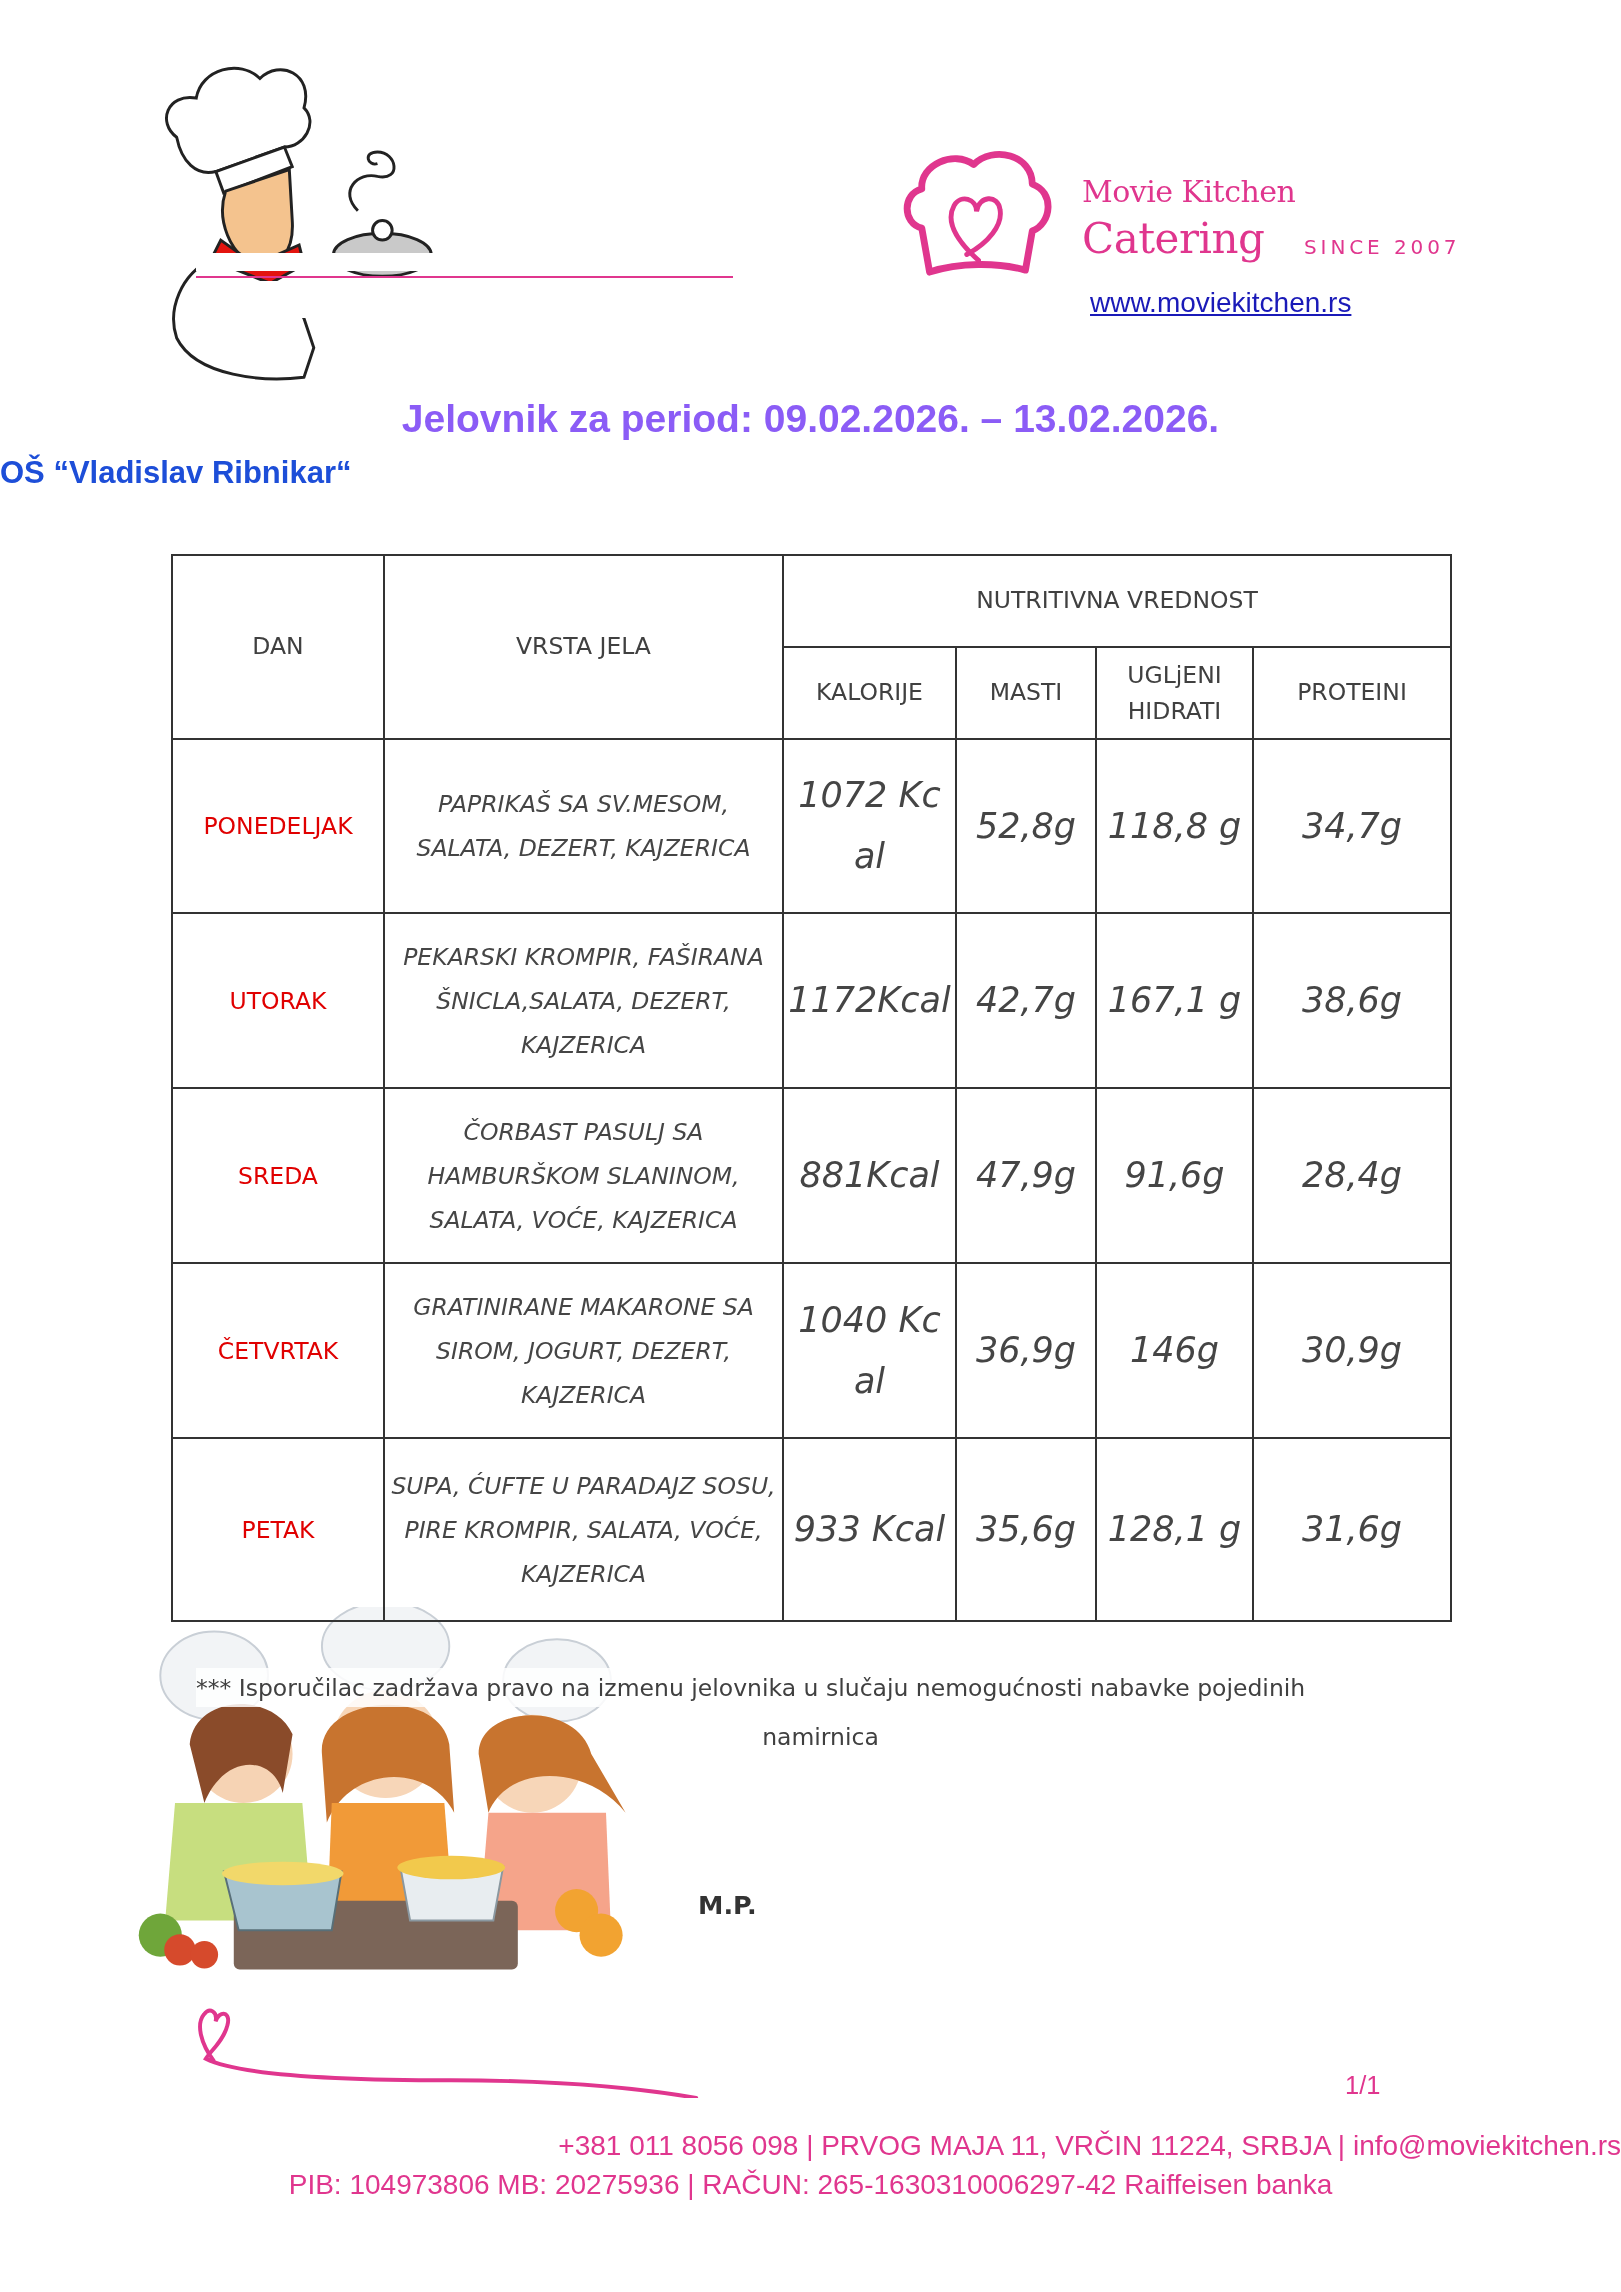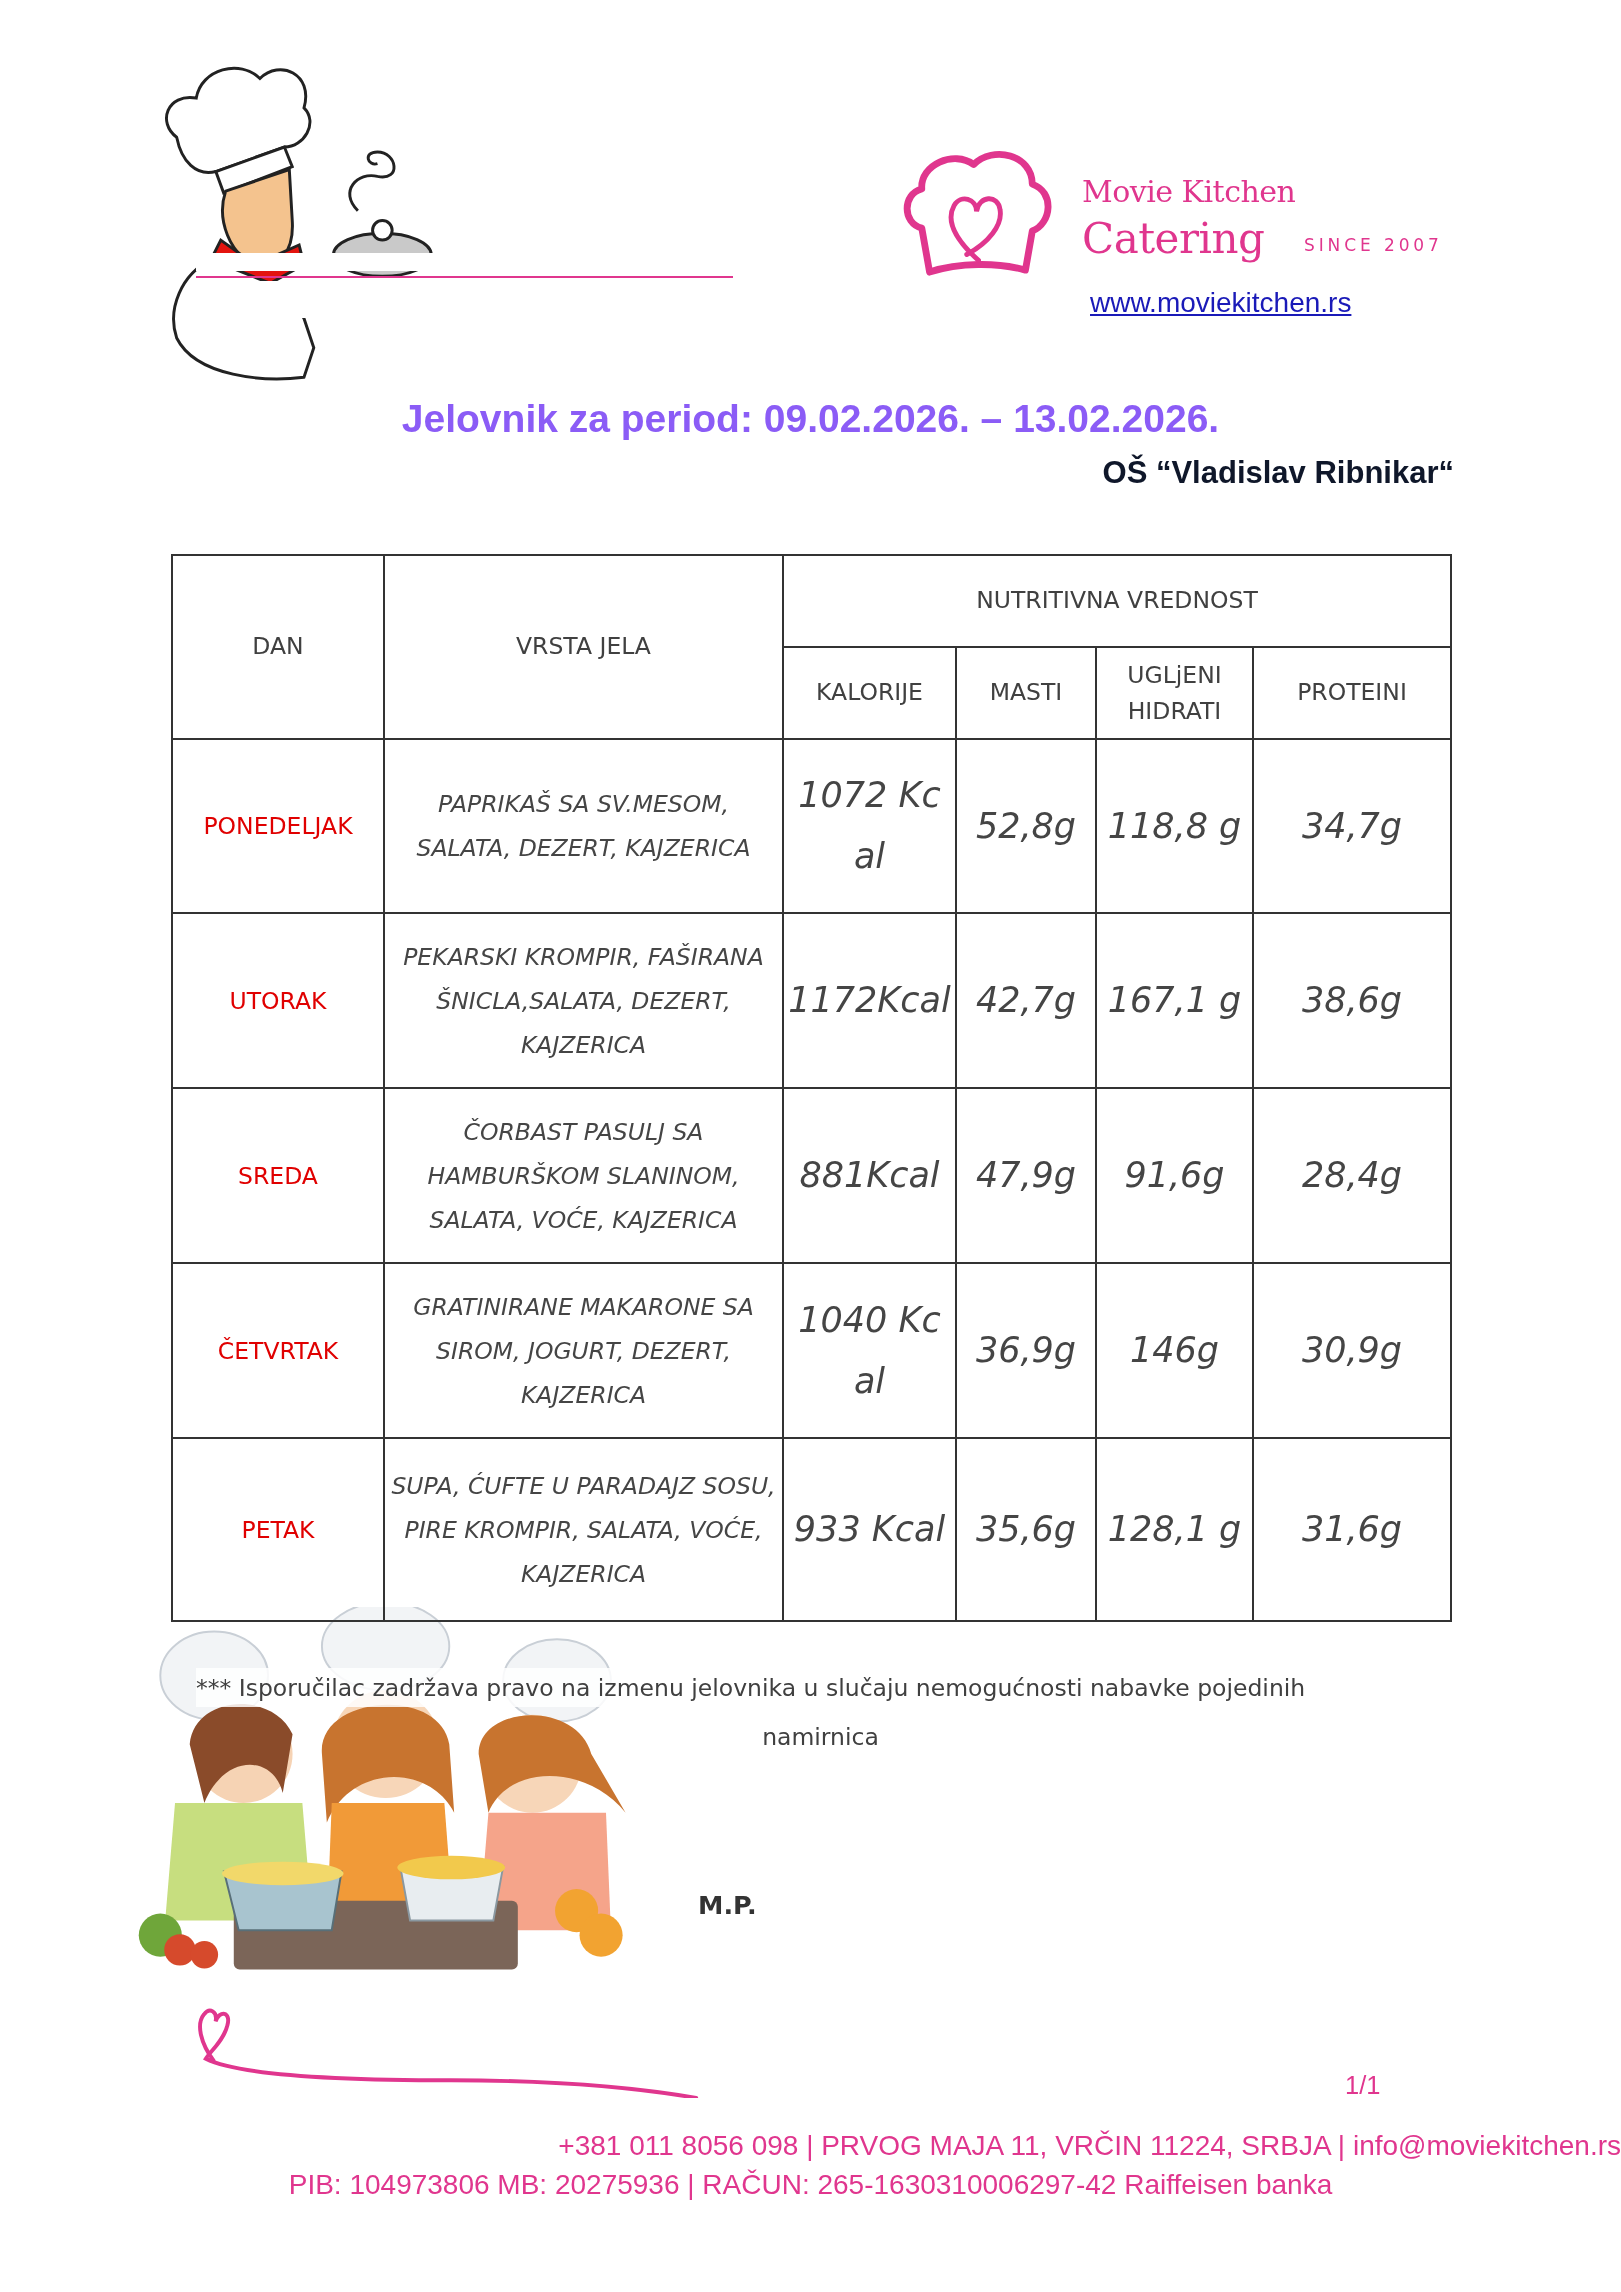--- a/index.html
+++ b/index.html
@@ -8,26 +8,26 @@
   .abs { position: absolute; }
 
   
   #chef { left: 157px; top: 54px; width: 294px; height: 333px; }
   #header-rule { left: 196px; top: 276px; width: 537px; height: 2px; background: #e0368e; }
   #rule-mask { left: 196px; top: 253px; width: 549px; height: 17.6px; background: #fff; }
   #rule-mask2 { left: 196px; top: 281px; width: 255px; height: 37px; background: #fff; }
   #logo-hat { left: 900px; top: 145px; width: 157px; height: 132px; }
   #logo-title1 { left: 1082px; top: 177px; font-family: "DejaVu Serif", serif; font-size: 30px; color: #e0368e; line-height: 1; white-space: nowrap; letter-spacing: -0.5px; }
   #logo-title2 { left: 1082px; top: 218px; font-family: "DejaVu Serif", serif; font-size: 42px; color: #e0368e; line-height: 1; white-space: nowrap; letter-spacing: -0.5px; }
-  #logo-since { left: 1304px; top: 235px; font-family: "DejaVu Sans", sans-serif; font-size: 17px; color: #e0368e; letter-spacing: 3.9px; white-space: nowrap; }
+  #logo-since { left: 1304px; top: 235px; font-family: "DejaVu Sans", sans-serif; font-size: 20px; color: #e0368e; letter-spacing: 3.9px; white-space: nowrap; }
   #website { left: 1090px; top: 287px; font-family: "Liberation Sans", sans-serif; font-size: 28px; color: #1a1ab8; text-decoration: underline; white-space: nowrap; }
 
   
   #title { left: 0; width: 1621px; top: 397px; text-align: center; font-family: "Liberation Sans", sans-serif; font-weight: bold; font-size: 39px; color: #8b5cf6; white-space: nowrap; }
-  #subtitle { left: 0; width: 1454px; top: 455px; text-align: right; font-family: "Liberation Sans", sans-serif; font-weight: bold; font-size: 31px; color: #0f172a; white-space: nowrap; }
+  #subtitle { left: 0; width: 1454px; top: 455px; text-align: left; font-family: "Liberation Sans", sans-serif; font-weight: bold; font-size: 31px; color: #1d4ed8; white-space: nowrap; }
 
   
   #menu-table { left: 171px; top: 554px; border-collapse: collapse; table-layout: fixed; }
   #menu-table td, #menu-table th { border: 2px solid #333; text-align: center; vertical-align: middle; padding: 0 3.9px; background: transparent; }
   #menu-table th { font-weight: normal; font-family: "DejaVu Sans", sans-serif; font-size: 23.5px; color: #404040; line-height: 1.5; }
   .day-cell { color: #e00000; font-family: "DejaVu Sans", sans-serif; font-size: 23.5px; }
   .dish-cell { font-family: "DejaVu Sans", sans-serif; font-style: italic; font-size: 23.5px; color: #454545; line-height: 44px; }
   .val-cell { font-family: "DejaVu Sans", sans-serif; font-style: italic; font-size: 35px; color: #454545; line-height: 61px; word-break: break-all; }
 
   

